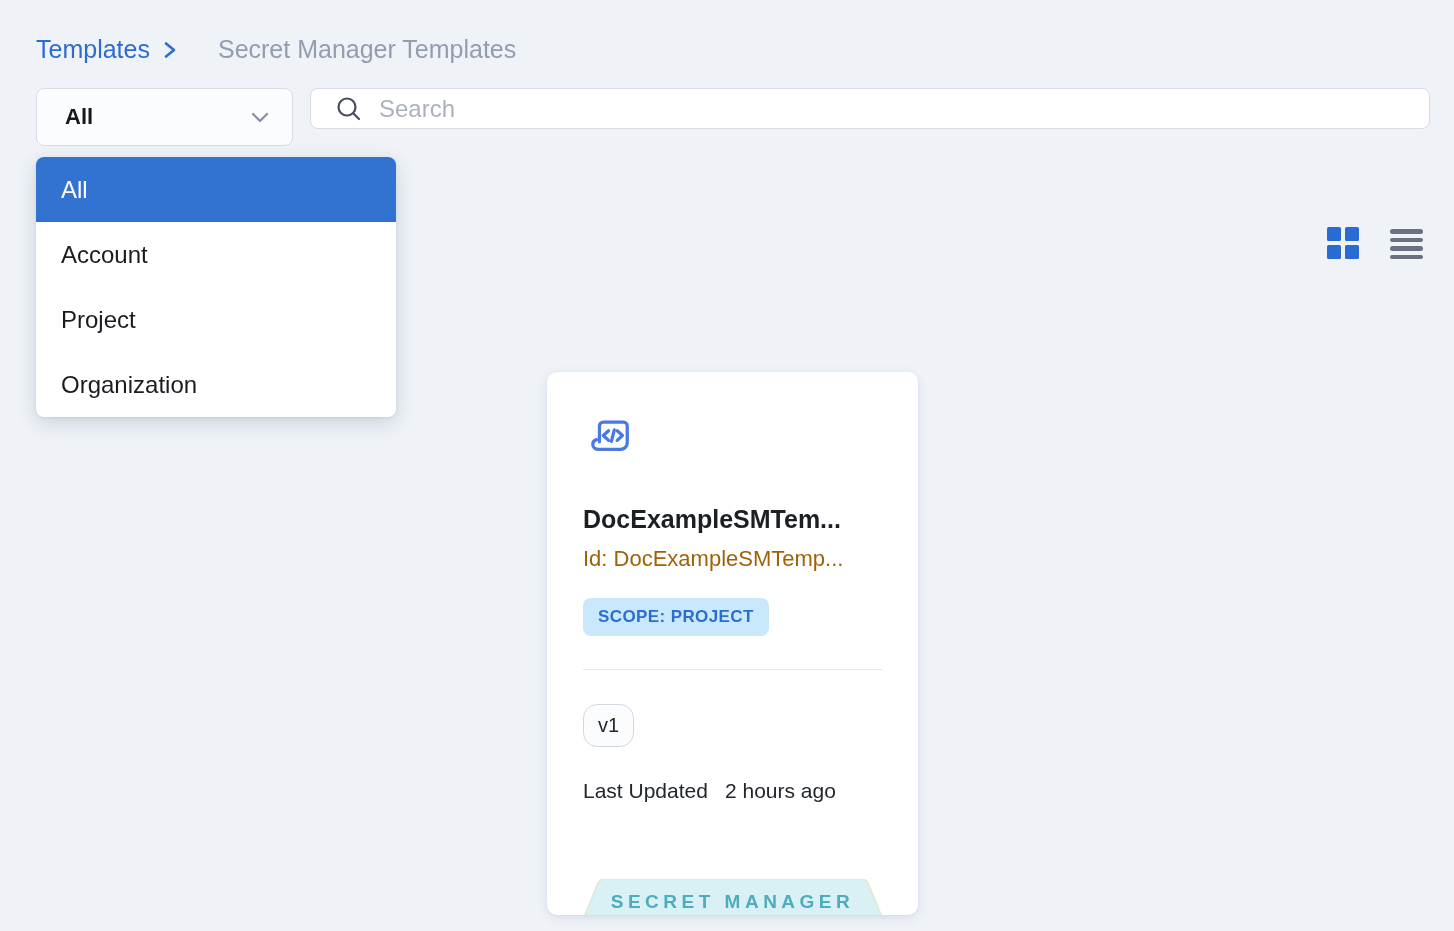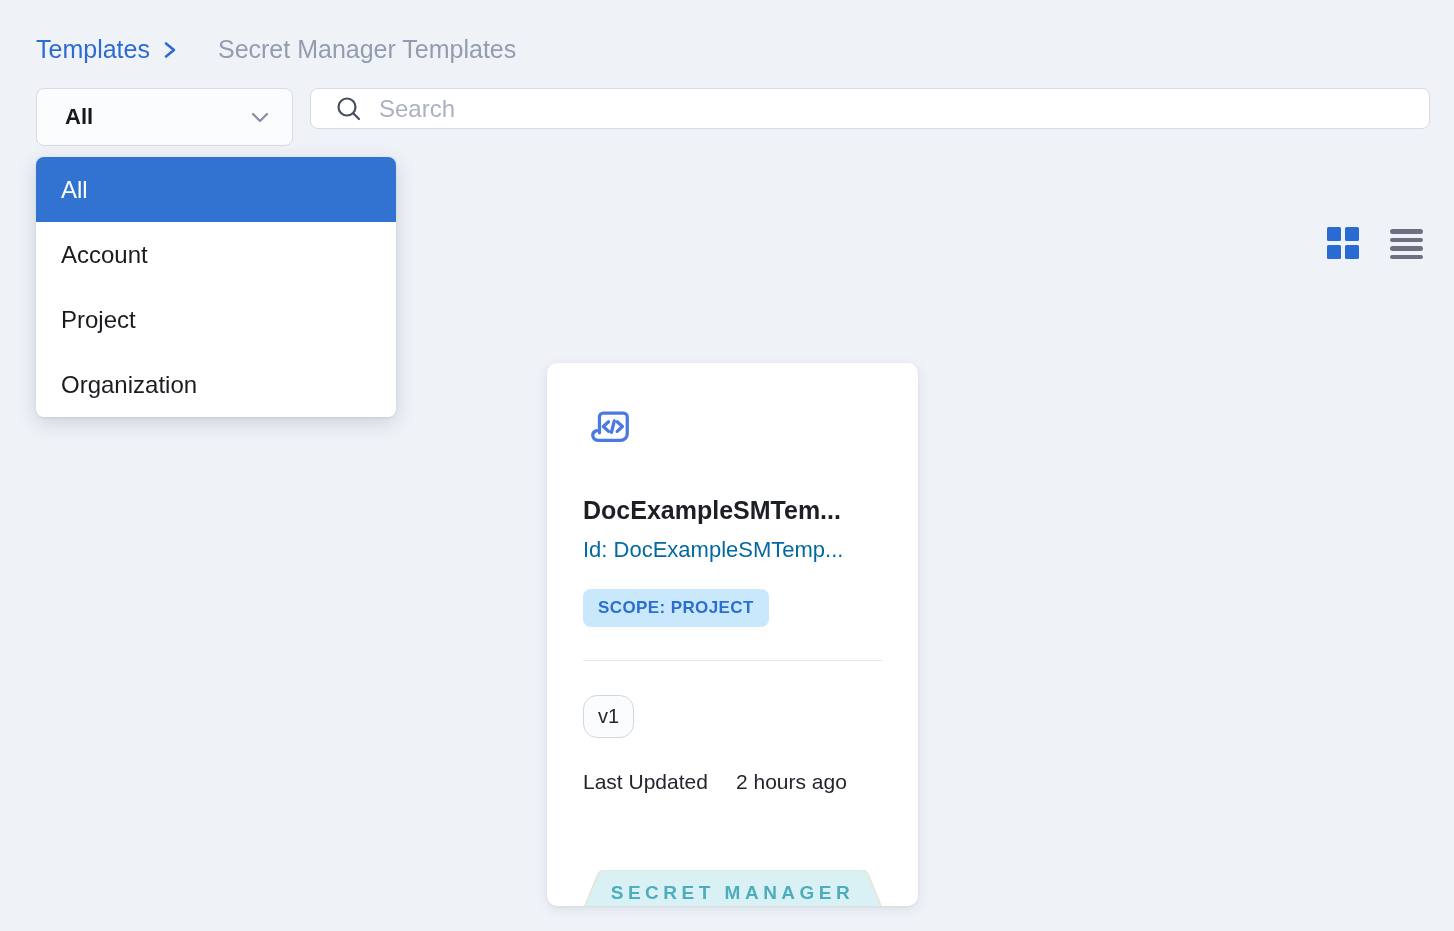--- a/index.html
+++ b/index.html
@@ -85,38 +85,38 @@
   .list-icon {
     position: absolute; left: 1390px; top: 229px;
     width: 33px; height: 30px;
     display: flex; flex-direction: column; justify-content: space-between;
     cursor: pointer;
   }
   .list-icon span { height: 4.5px; background: #6b7181; border-radius: 2.5px; }
 
   
   .card {
-    position: absolute; left: 547px; top: 363px;
+    position: absolute; left: 547px; top: 372px;
     width: 371px; height: 543px;
     background: #ffffff;
     border-radius: 10px;
     box-shadow: 0 3px 12px rgba(35, 50, 95, 0.10), 0 1px 3px rgba(35,50,95,0.06);
     padding: 43px 36px 0 36px;
     overflow: hidden;
     cursor: pointer;
   }
   .card .type-icon { margin-left: 4px; display: block; }
   .card .title {
     margin-top: 42px;
     font-size: 25px; font-weight: 700; color: #1c1f24;
     white-space: nowrap; overflow: hidden;
   }
   .card .identifier {
     margin-top: 12px;
-    font-size: 22px; color: #0369a1;
+    font-size: 22px; color: #a16207;
     white-space: nowrap; overflow: hidden;
   }
   .card .scope-badge {
     display: inline-block;
     margin-top: 26px;
     background: #c9e8fc; color: #2a6fd0;
     font-size: 17px; font-weight: 700; letter-spacing: 0.4px;
     padding: 9px 15px;
     border-radius: 8px;
   }
@@ -127,21 +127,21 @@
     display: inline-block;
     margin-top: 34px;
     border: 1px solid #d3d7e1;
     background: #fbfcfd;
     border-radius: 14px;
     padding: 9px 14px;
     font-size: 20px; color: #24292f;
   }
   .card .updated {
     margin-top: 32px;
-    display: flex; gap: 28px;
+    display: flex; gap: 17px;
     font-size: 21px; color: #22262d;
   }
   .ribbon {
     position: absolute; bottom: 0; left: 50%;
     transform: translateX(-50%);
     width: 302px; height: 36px;
   }
   .ribbon .ribbon-label {
     position: absolute; left: 0; right: 0; top: 12px;
     text-align: center;

